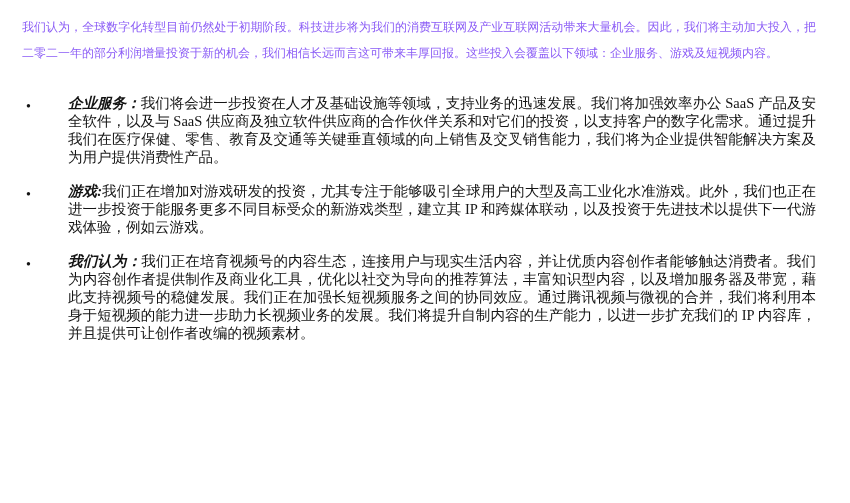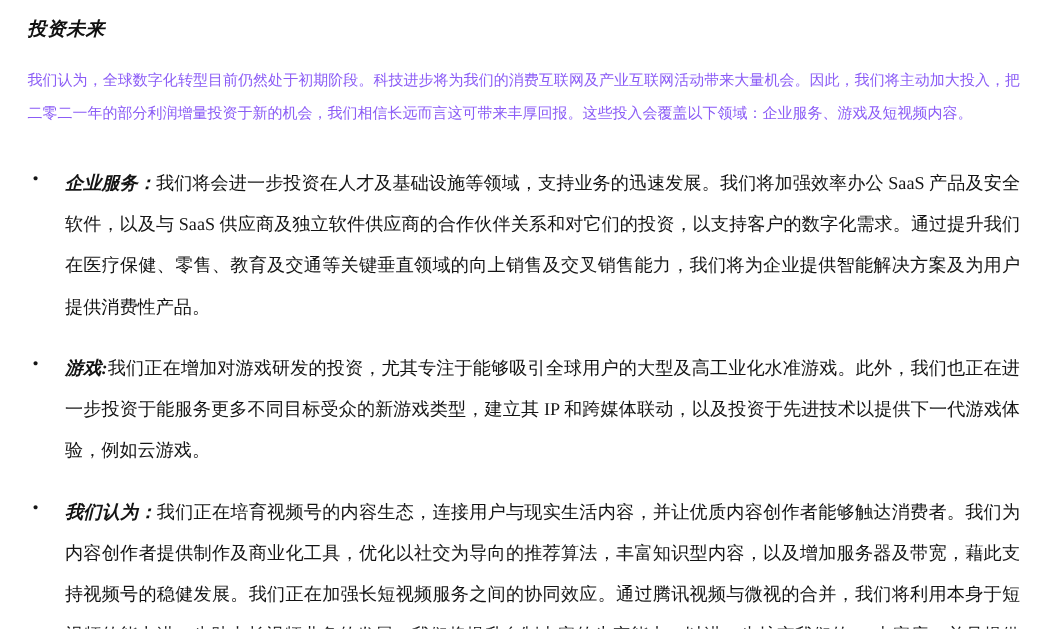--- a/index.html
+++ b/index.html
@@ -53,39 +53,39 @@
     font-size: 14px;
     line-height: 26px;
     color: #141414;
     text-align: left;
     padding-left: 4px;
     box-sizing: border-box;
   }
   .bullet-body {
     flex: 1 1 auto;
     font-size: 14.5px;
-    line-height: 33px;
+    line-height: 18px;
     text-align: justify;
     text-justify: inter-ideograph;
     color: #141414;
+    margin-left: 16px;
   }
   .lead {
     font-style: italic;
     font-weight: bold;
   }
   .rest {
     font-style: normal;
   }
 </style>
 </head>
 <body>
 
 <div class="page">
 
-  <h1 class="doc-title">投资未来</h1>
 
   <p class="para">我们认为，全球数字化转型目前仍然处于初期阶段。科技进步将为我们的消费互联网及产业互联网活动带来大量机会。因此，我们将主动加大投入，把二零二一年的部分利润增量投资于新的机会，我们相信长远而言这可带来丰厚回报。这些投入会覆盖以下领域：企业服务、游戏及短视频内容。</p>
 
   <ul class="bullet-list">
 
     <li class="bullet-item">
       <span class="bullet-mark">•</span>
       <span class="bullet-body"><span class="lead">企业服务：</span><span class="rest">我们将会进一步投资在人才及基础设施等领域，支持业务的迅速发展。我们将加强效率办公 SaaS 产品及安全软件，以及与 SaaS 供应商及独立软件供应商的合作伙伴关系和对它们的投资，以支持客户的数字化需求。通过提升我们在医疗保健、零售、教育及交通等关键垂直领域的向上销售及交叉销售能力，我们将为企业提供智能解决方案及为用户提供消费性产品。</span></span>
     </li>
 

